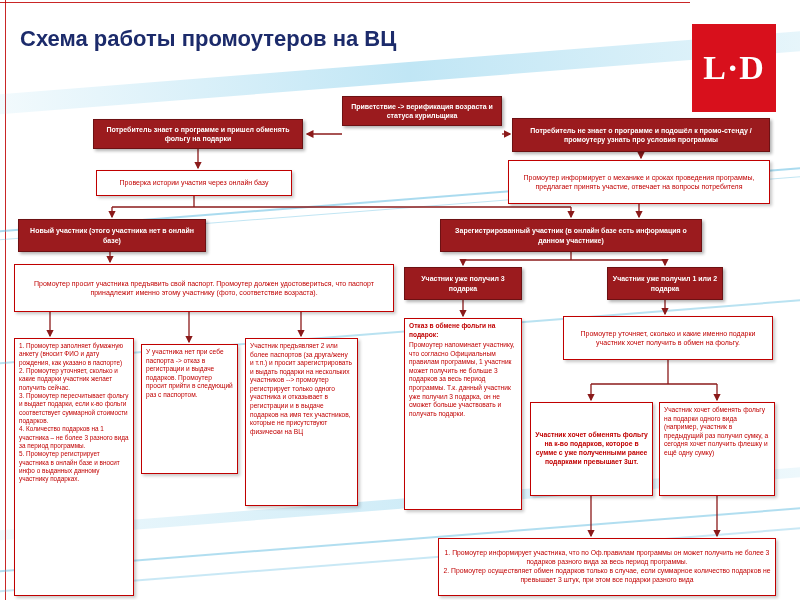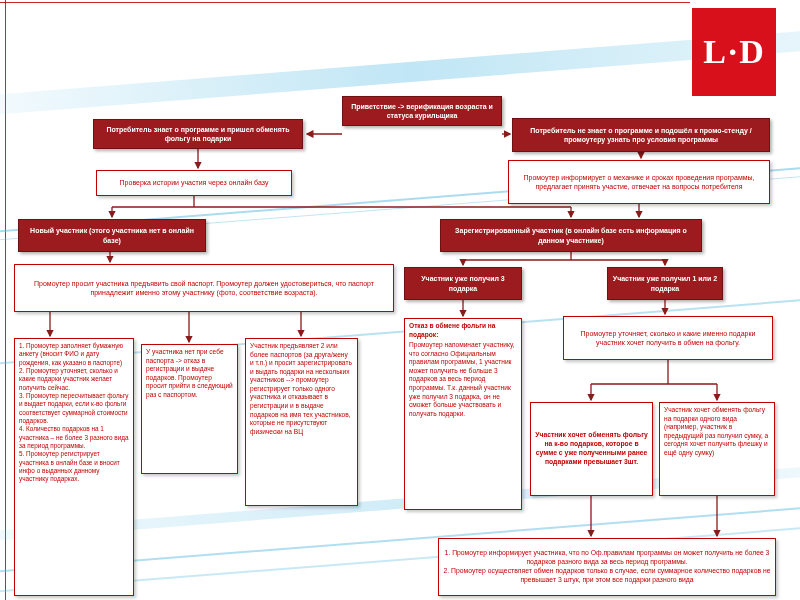--- a/index.html
+++ b/index.html
@@ -12,21 +12,21 @@
   .frame-left{left:5px;top:0;width:1px;height:600px;background:#c00000;opacity:.85;}
   .band1{top:62px;height:20px;background:linear-gradient(90deg,rgba(140,210,235,.05),rgba(130,205,235,.5),rgba(140,210,235,.15));}
   .line2{top:198px;height:2px;background:rgba(100,190,225,.55);}
   .line3{top:207px;height:1px;background:rgba(100,190,225,.4);}
   .line4{top:330px;height:2px;background:rgba(100,190,225,.45);}
   .band5{top:498px;height:10px;background:linear-gradient(90deg,rgba(140,210,235,.08),rgba(130,205,235,.38),rgba(140,210,235,.1));}
   .line6{top:538px;height:2px;background:rgba(100,190,225,.5);}
   .line7{top:558px;height:2px;background:rgba(100,190,225,.35);}
 
   .title{position:absolute;left:20px;top:26px;z-index:3;font-size:22px;font-weight:bold;color:#1C2B6B;}
-  .logo{position:absolute;left:692px;top:8px;width:84px;height:88px;z-index:3;background:#D8101C;
+  .logo{position:absolute;left:692px;top:24px;width:84px;height:88px;z-index:3;background:#D8101C;
         display:flex;align-items:center;justify-content:center;color:#fff;
         font-family:"Liberation Serif",serif;font-weight:bold;font-size:34px;letter-spacing:1px;text-align:right;}
 
   .arrows{position:absolute;left:0;top:0;z-index:1;}
 
   .node{position:absolute;z-index:2;box-sizing:border-box;padding:3px 4px;font-size:7px;line-height:1.3;
         display:flex;align-items:center;justify-content:center;text-align:center;}
   .dark{background:#9B1B1E;color:#fff;font-weight:bold;border:1px solid #6D1113;
         box-shadow:2px 2px 3px rgba(0,0,0,.3);}
   .light{background:#fff;color:#C00000;border:1px solid #C00000;box-shadow:2px 2px 3px rgba(0,0,0,.22);}
@@ -63,20 +63,21 @@
   <div class="decor frame-top"></div>
   <div class="decor frame-left"></div>
   <div class="decor stripe band1"></div>
   <div class="decor stripe line2"></div>
   <div class="decor stripe line3"></div>
   <div class="decor stripe line4"></div>
   <div class="decor stripe band5"></div>
   <div class="decor stripe line6"></div>
   <div class="decor stripe line7"></div>
 
+  <div class="title">Схема работы промоутеров на ВЦ</div>
   <div class="logo">L·D</div>
 
   <svg class="arrows" width="800" height="600">
     <defs>
       <marker id="ah" markerWidth="6" markerHeight="6" refX="5" refY="3" orient="auto">
         <path d="M0,0 L6,3 L0,6 Z" fill="#8B1A1A"></path>
       </marker>
     </defs>
     <g stroke="#8B1A1A" stroke-width="1.3" fill="none">
       <line x1="342" y1="134" x2="307" y2="134" marker-end="url(#ah)"></line>

